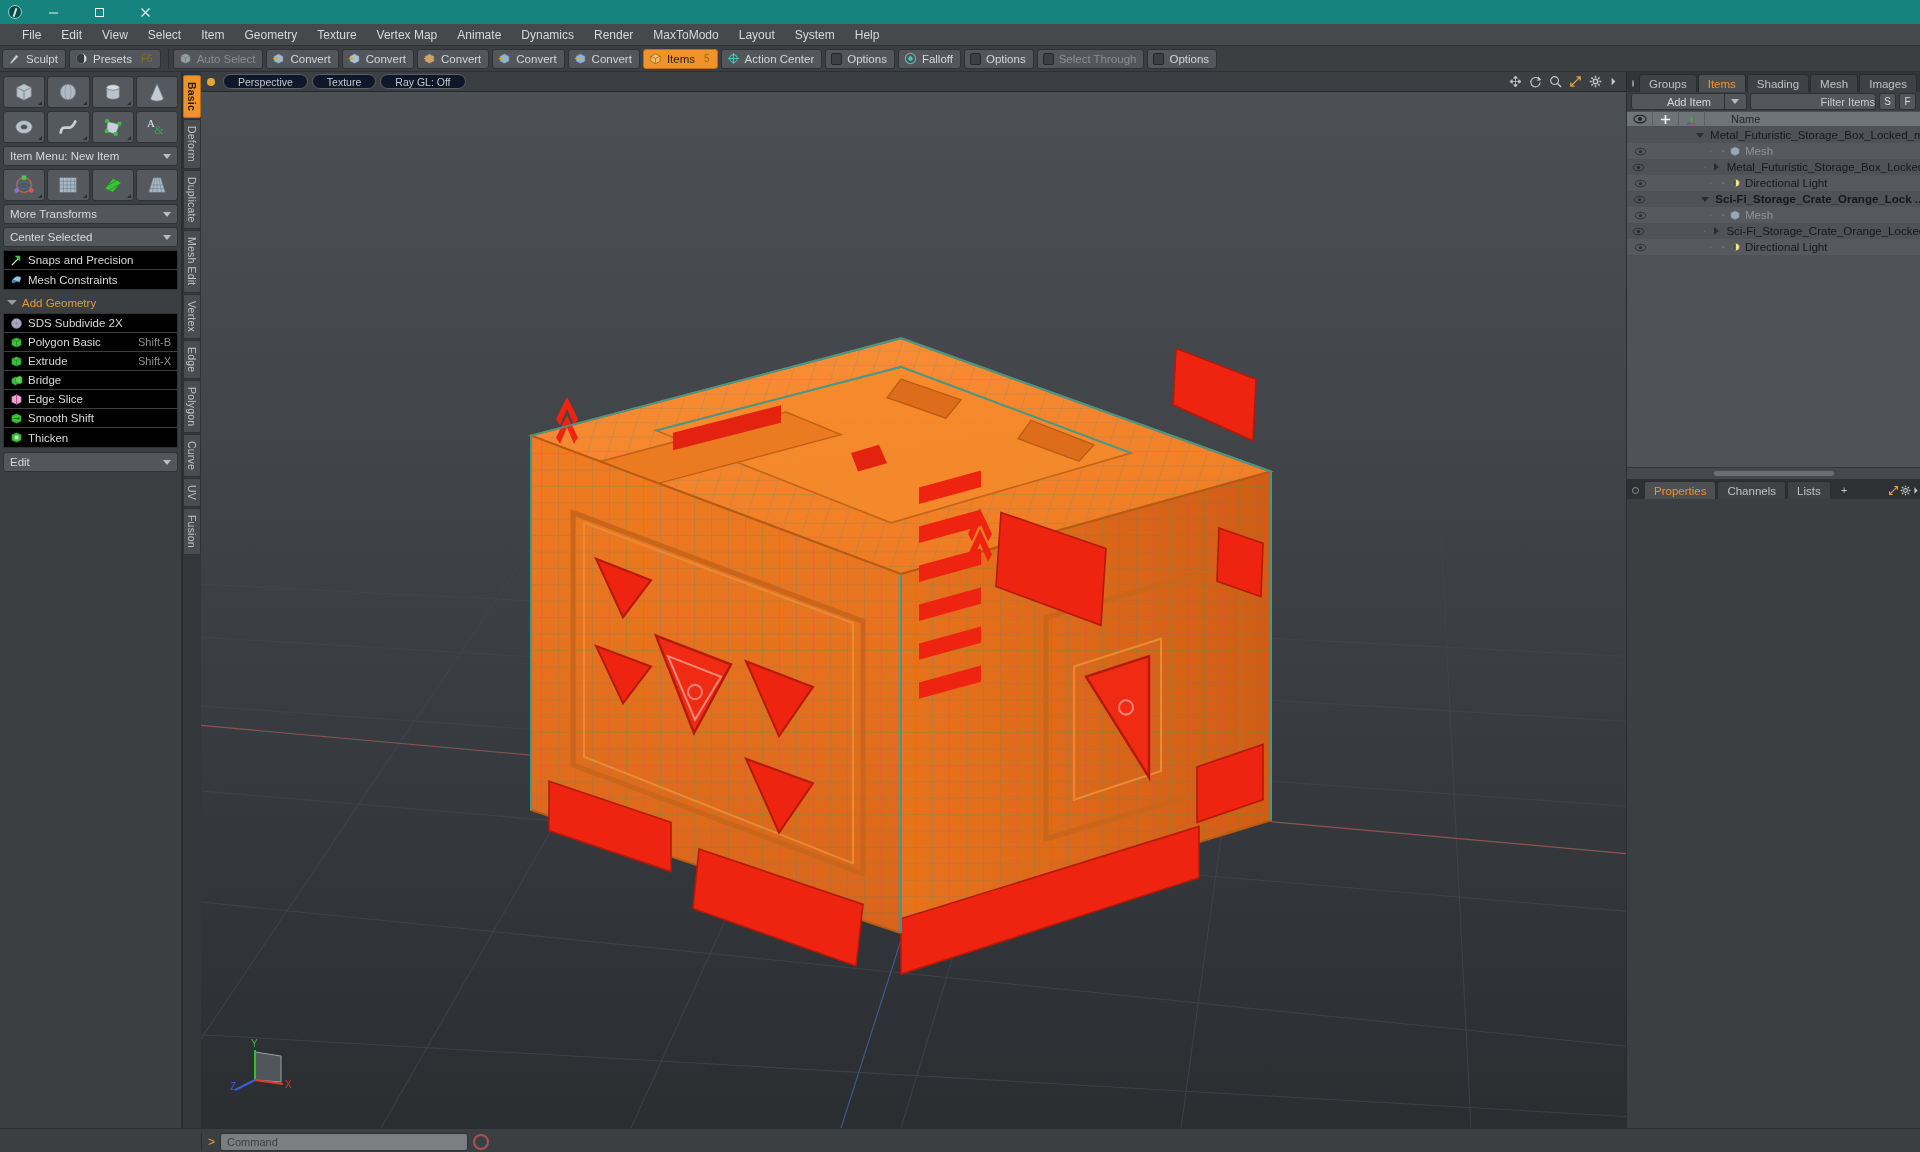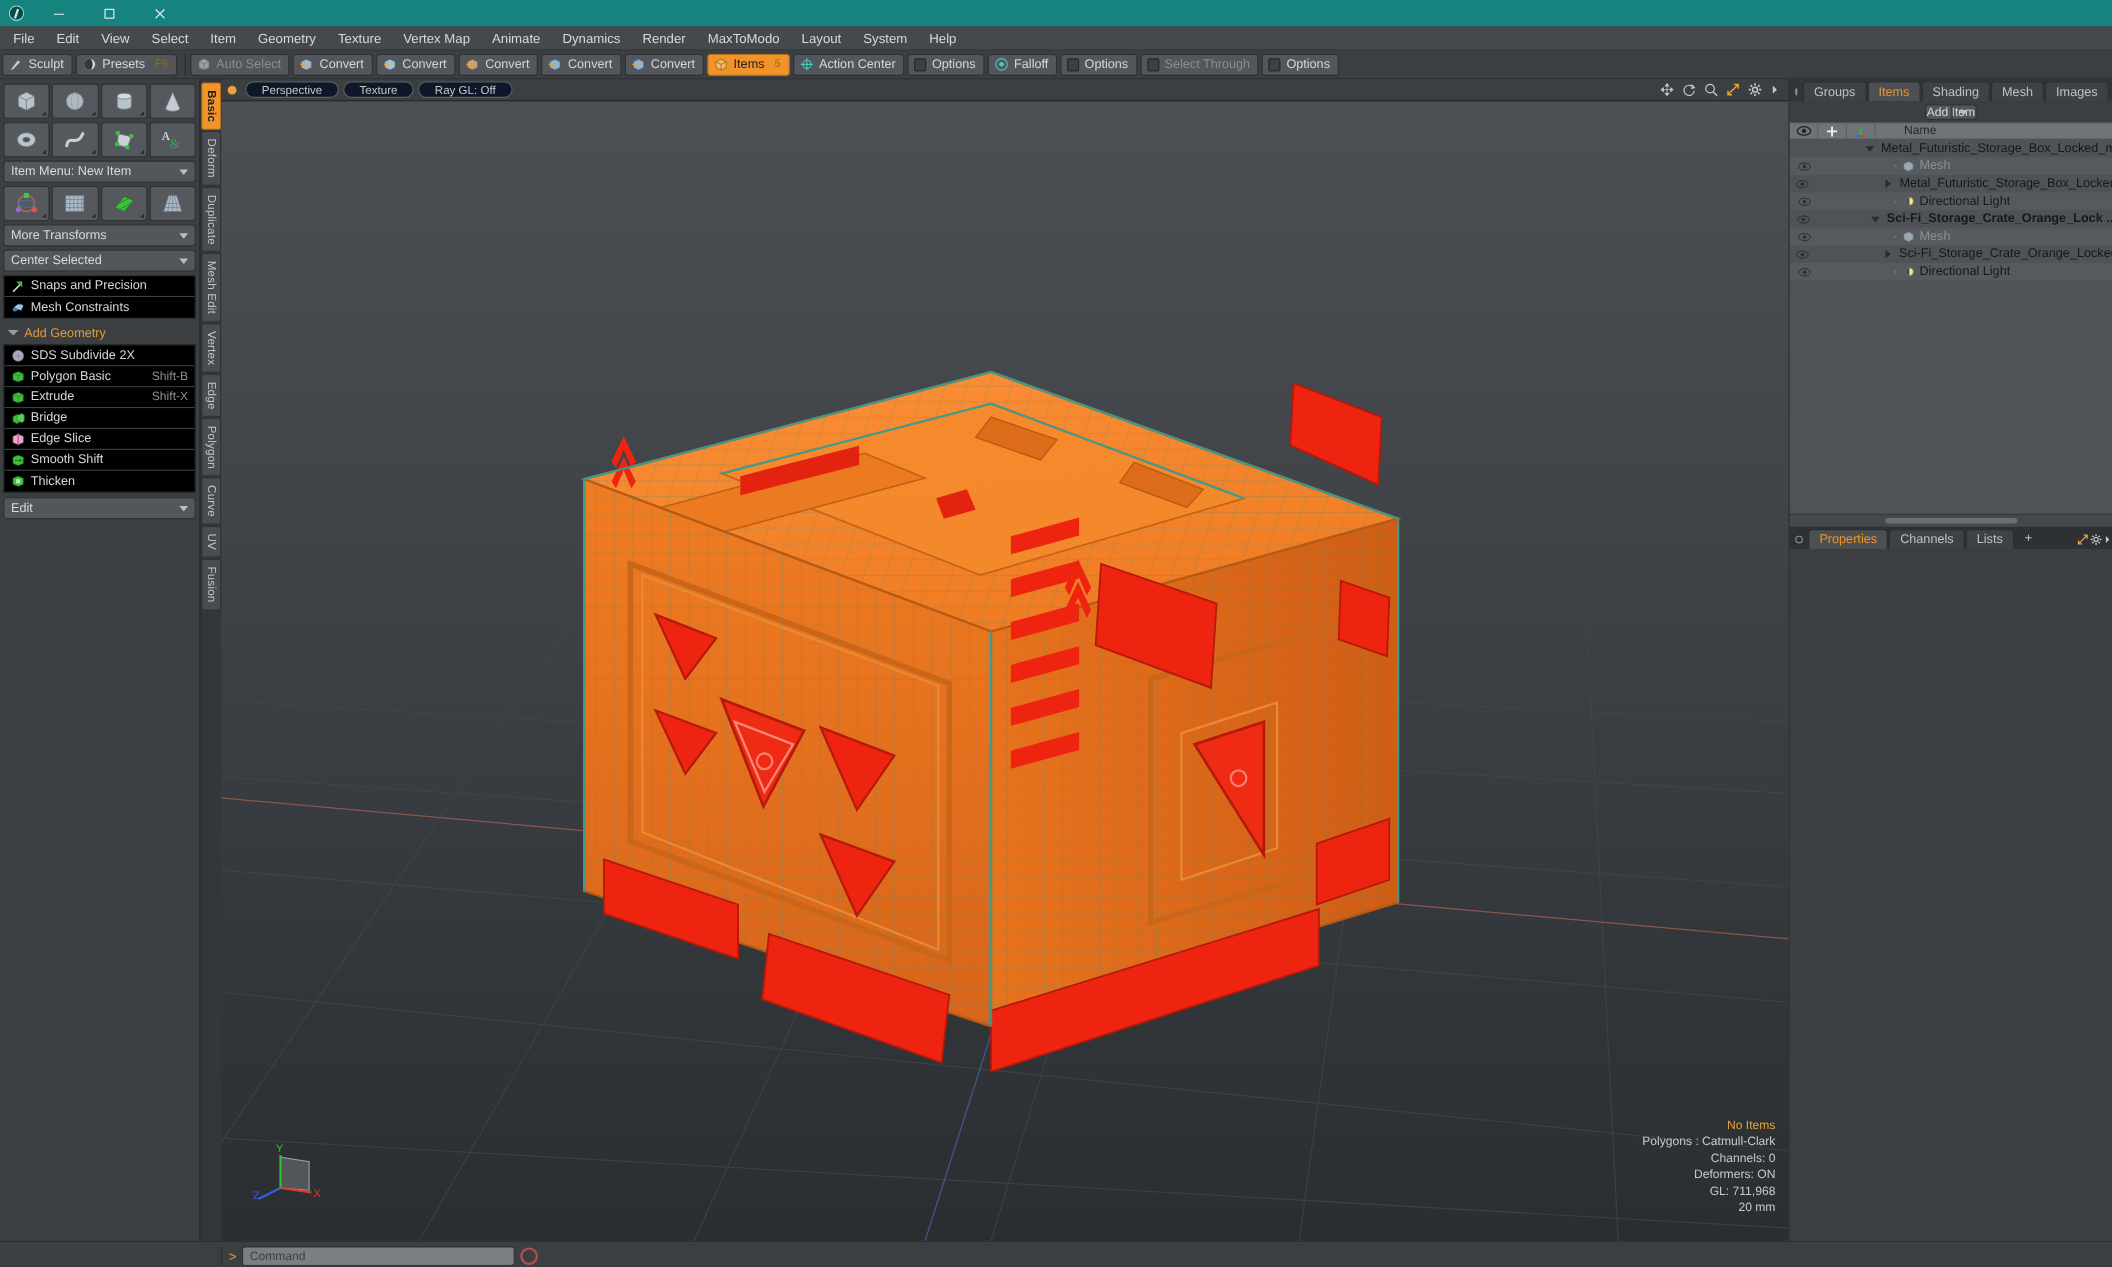--- a/index.html
+++ b/index.html
@@ -26,21 +26,21 @@
   .titlebar .ttext { flex: 1 1 auto; letter-spacing: .1px; }
   .winbtns { display: flex; height: 24px; }
   .winbtn {
     width: 46px; height: 24px; display: flex; align-items: center; justify-content: center;
     color: #eaf6f5; font-size: 13px;
   }
   .winbtn svg { display: block; }
   
   .menubar {
     height: 22px; background: #46494c; display: flex; align-items: center;
-    padding-left: 2px; border-bottom: 1px solid #2e3133;
+    padding-left: 12px; border-bottom: 1px solid #2e3133;
   }
   .menuitem {
     padding: 0 10px; height: 22px; line-height: 22px; font-size: 12px; color: #d8d8d8;
   }
   
   .toolbar {
     height: 26px; background: #3b3f42; display: flex; align-items: center;
     border-bottom: 1px solid #2e3133; padding: 0 2px;
   }
   .tgroup { display: flex; align-items: center; height: 22px; }
@@ -136,21 +136,21 @@
     height: 20px; background: #323538; display: flex; align-items: flex-end;
     padding-left: 3px; gap: 1px;
   }
   .ptabs .pdot { width: 7px; height: 7px; border-radius: 50%; border: 1px solid #8d9092; margin: 0 4px 5px 2px; }
   .ptab {
     height: 18px; line-height: 18px; padding: 0 9px; font-size: 11.5px; color: #c0c0c0;
     background: #3f4245; border-radius: 3px 3px 0 0; border: 1px solid #2b2e30; border-bottom: none;
   }
   .ptab.active { background: #4c5053; color: #f0932a; }
   .ptabs .spacer { flex: 1 1 auto; }
-  .addrow { height: 19px; display: flex; align-items: center; gap: 3px; padding: 3px 4px 3px 4px; background: #3b3f42; flex-direction: column; }
+  .addrow { height: 19px; display: flex; align-items: center; gap: 3px; padding: 3px 4px 3px 4px; background: #3b3f42; }
   .additem {
     flex: 1 1 auto; height: 17px; background: #53565a; border: 1px solid #2f3234; border-radius: 3px;
     display: flex; align-items: center; justify-content: center; color: #d8d8d8; font-size: 11px; position: relative;
   }
   .additem .ac {
     position: absolute; right: 0; top: 0; bottom: 0; width: 22px; border-left: 1px solid #2f3234;
     display: flex; align-items: center; justify-content: center;
   }
   .filteritem {
     flex: 1 1 auto; height: 17px; background: #53565a; border: 1px solid #2f3234; border-radius: 3px;
@@ -701,28 +701,20 @@
           <g stroke="#2fa39e" stroke-width="2" fill="none" opacity="0.85">
             <path d="M330 335 L700 240 L1070 370"></path>
             <path d="M700 470 L700 820"></path>
             <path d="M330 335 L330 700"></path>
             <path d="M1070 370 L1070 710"></path>
             <path d="M455 330 L700 268 L930 352"></path>
           </g>
         </g>
       </svg>
 
-      <div class="vpstats">
-        <div class="hl">No Items</div>
-        <div>Polygons : Catmull-Clark</div>
-        <div>Channels: 0</div>
-        <div>Deformers: ON</div>
-        <div>GL: 711,968</div>
-        <div>20 mm</div>
-      </div>
 
       <svg class="axisgiz" viewBox="0 0 70 70">
         <path d="M26 50 L26 22 L52 26 L52 52 Z" fill="#51565a" stroke="#9aa0a4" stroke-width="1"></path>
         <line x1="26" y1="50" x2="26" y2="20" stroke="#2fbf2f" stroke-width="2"></line>
         <line x1="26" y1="50" x2="54" y2="54" stroke="#e03a2a" stroke-width="2"></line>
         <line x1="26" y1="50" x2="6" y2="60" stroke="#3a5ce0" stroke-width="2"></line>
         <text x="22" y="17" font-size="10" fill="#2fbf2f" font-family="Liberation Sans, sans-serif">Y</text>
         <text x="56" y="58" font-size="10" fill="#e03a2a" font-family="Liberation Sans, sans-serif">X</text>
         <text x="1" y="60" font-size="10" fill="#3a5ce0" font-family="Liberation Sans, sans-serif">Z</text>
       </svg>

